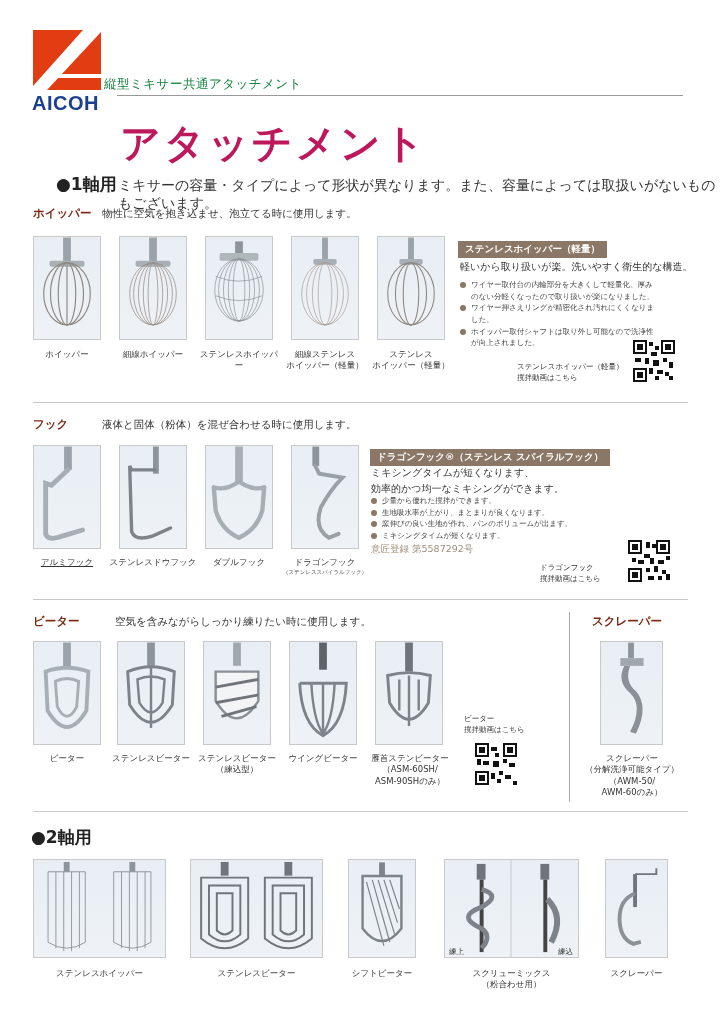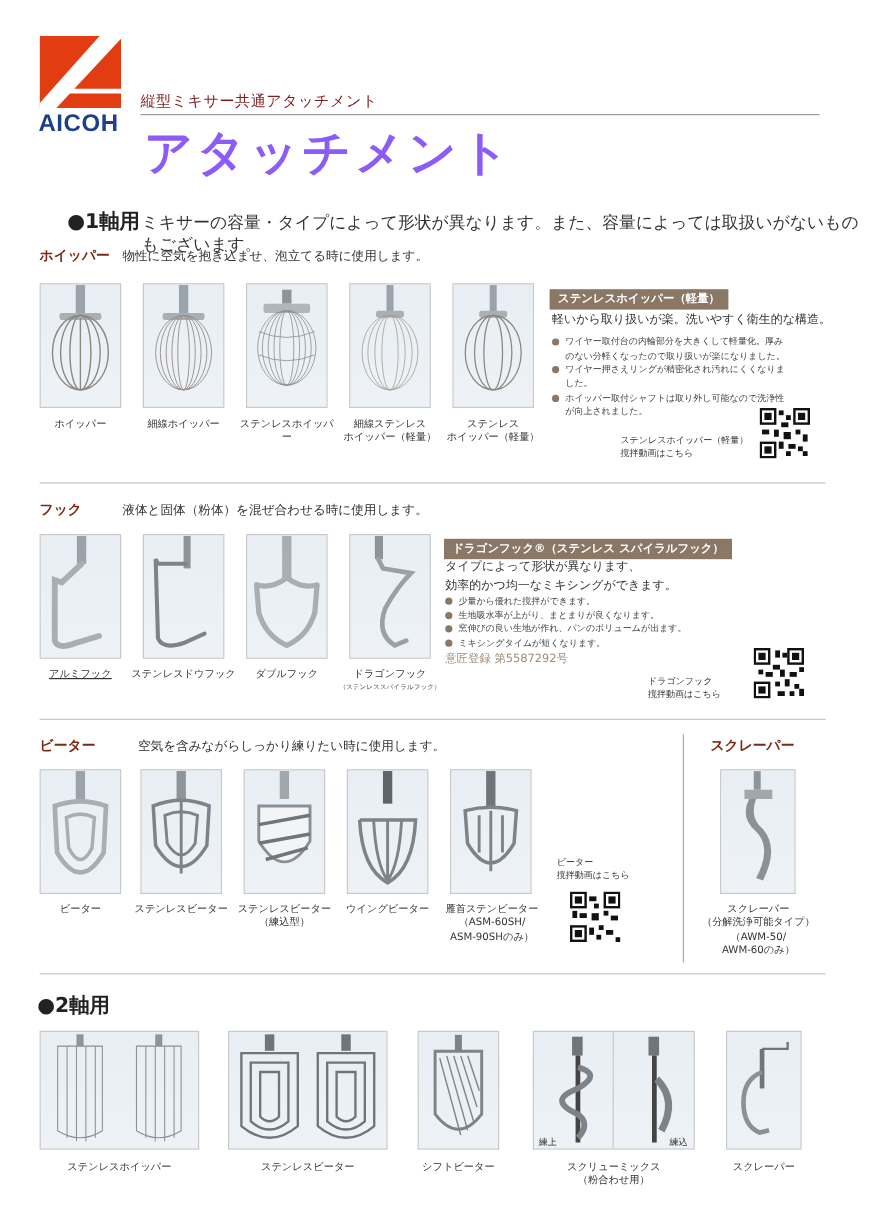--- a/index.html
+++ b/index.html
@@ -4,23 +4,23 @@
 <style>
   * { box-sizing: border-box; margin: 0; padding: 0; }
   html, body { width: 724px; height: 1023px; background: #ffffff; overflow: hidden; }
   body { font-family: "DejaVu Sans", "Liberation Sans", sans-serif; color: #333; position: relative; }
 
   .abs { position: absolute; }
 
   
   .logo-mark { left: 33px; top: 30px; width: 68px; height: 60px; }
   .logo-text { left: 32px; top: 92px; font-family: "Liberation Sans", sans-serif; font-weight: bold; color: #1d3f8f; font-size: 20px; letter-spacing: 0.5px; }
-  .subtitle { left: 117px; top: 76px; font-size: 12.5px; color: #7f1d1d; letter-spacing: 0.5px; }
+  .subtitle { left: 104px; top: 76px; font-size: 12.5px; color: #15803d; letter-spacing: 0.5px; }
   .header-rule { left: 117px; top: 95px; width: 566px; height: 1px; background: #999; }
-  .title { left: 120px; top: 100px; font-size: 40px; font-weight: bold; color: #8b5cf6; letter-spacing: 3px; }
+  .title { left: 120px; top: 116px; font-size: 40px; font-weight: bold; color: #be185d; letter-spacing: 3px; }
 
   .section-title { font-size: 17px; font-weight: bold; color: #222; }
   .section-desc { font-size: 14px; color: #333; }
   .cat-label { font-size: 11.5px; font-weight: bold; color: #7a2a12; }
   .cat-desc { font-size: 10.5px; color: #333; }
 
   .thumb { border: 1px solid #c9c9c9; background: linear-gradient(180deg, #e8eef4 0%, #eef2f6 100%); overflow: hidden; }
   .thumb svg { width: 100%; height: 100%; display: block; }
   .cap { font-size: 8.5px; color: #333; text-align: center; line-height: 1.35; }
   .cap-small { font-size: 5.5px; color: #555; text-align: center; }
@@ -213,21 +213,21 @@
 <div class="abs cap" style="left:27px; top:557px; width:80px;text-decoration:underline;">アルミフック</div>
 <div class="abs cap" style="left:109px; top:557px; width:88px;">ステンレスドウフック</div>
 <div class="abs cap" style="left:199px; top:557px; width:80px;">ダブルフック</div>
 <div class="abs cap" style="left:281px; top:557px; width:88px;">ドラゴンフック</div>
 <div class="abs cap-small" style="left:281px; top:569px; width:88px;">（ステンレススパイラルフック）</div>
 
 <div class="abs" style="left:370px; top:445px;">
   <div class="callout-head">ドラゴンフック®（ステンレス スパイラルフック）</div>
 </div>
 <div class="abs callout-lead" style="left:371px; top:465px;">
-  <div>タイプによって形状が異なります、</div>
+  <div>ミキシングタイムが短くなります、</div>
   <div>効率的かつ均一なミキシングができます。</div>
 </div>
 <ul class="abs bullets" style="left:370px; top:495px; width:240px;">
   <li>少量から優れた撹拌ができます。</li>
   <li>生地吸水率が上がり、まとまりが良くなります。</li>
   <li>窯伸びの良い生地が作れ、パンのボリュームが出ます。</li>
   <li>ミキシングタイムが短くなります。</li>
 </ul>
 <div class="abs reg" style="left:371px; top:543px;">意匠登録 第5587292号</div>
 <div class="abs qr-cap" style="left:540px; top:562px;">

